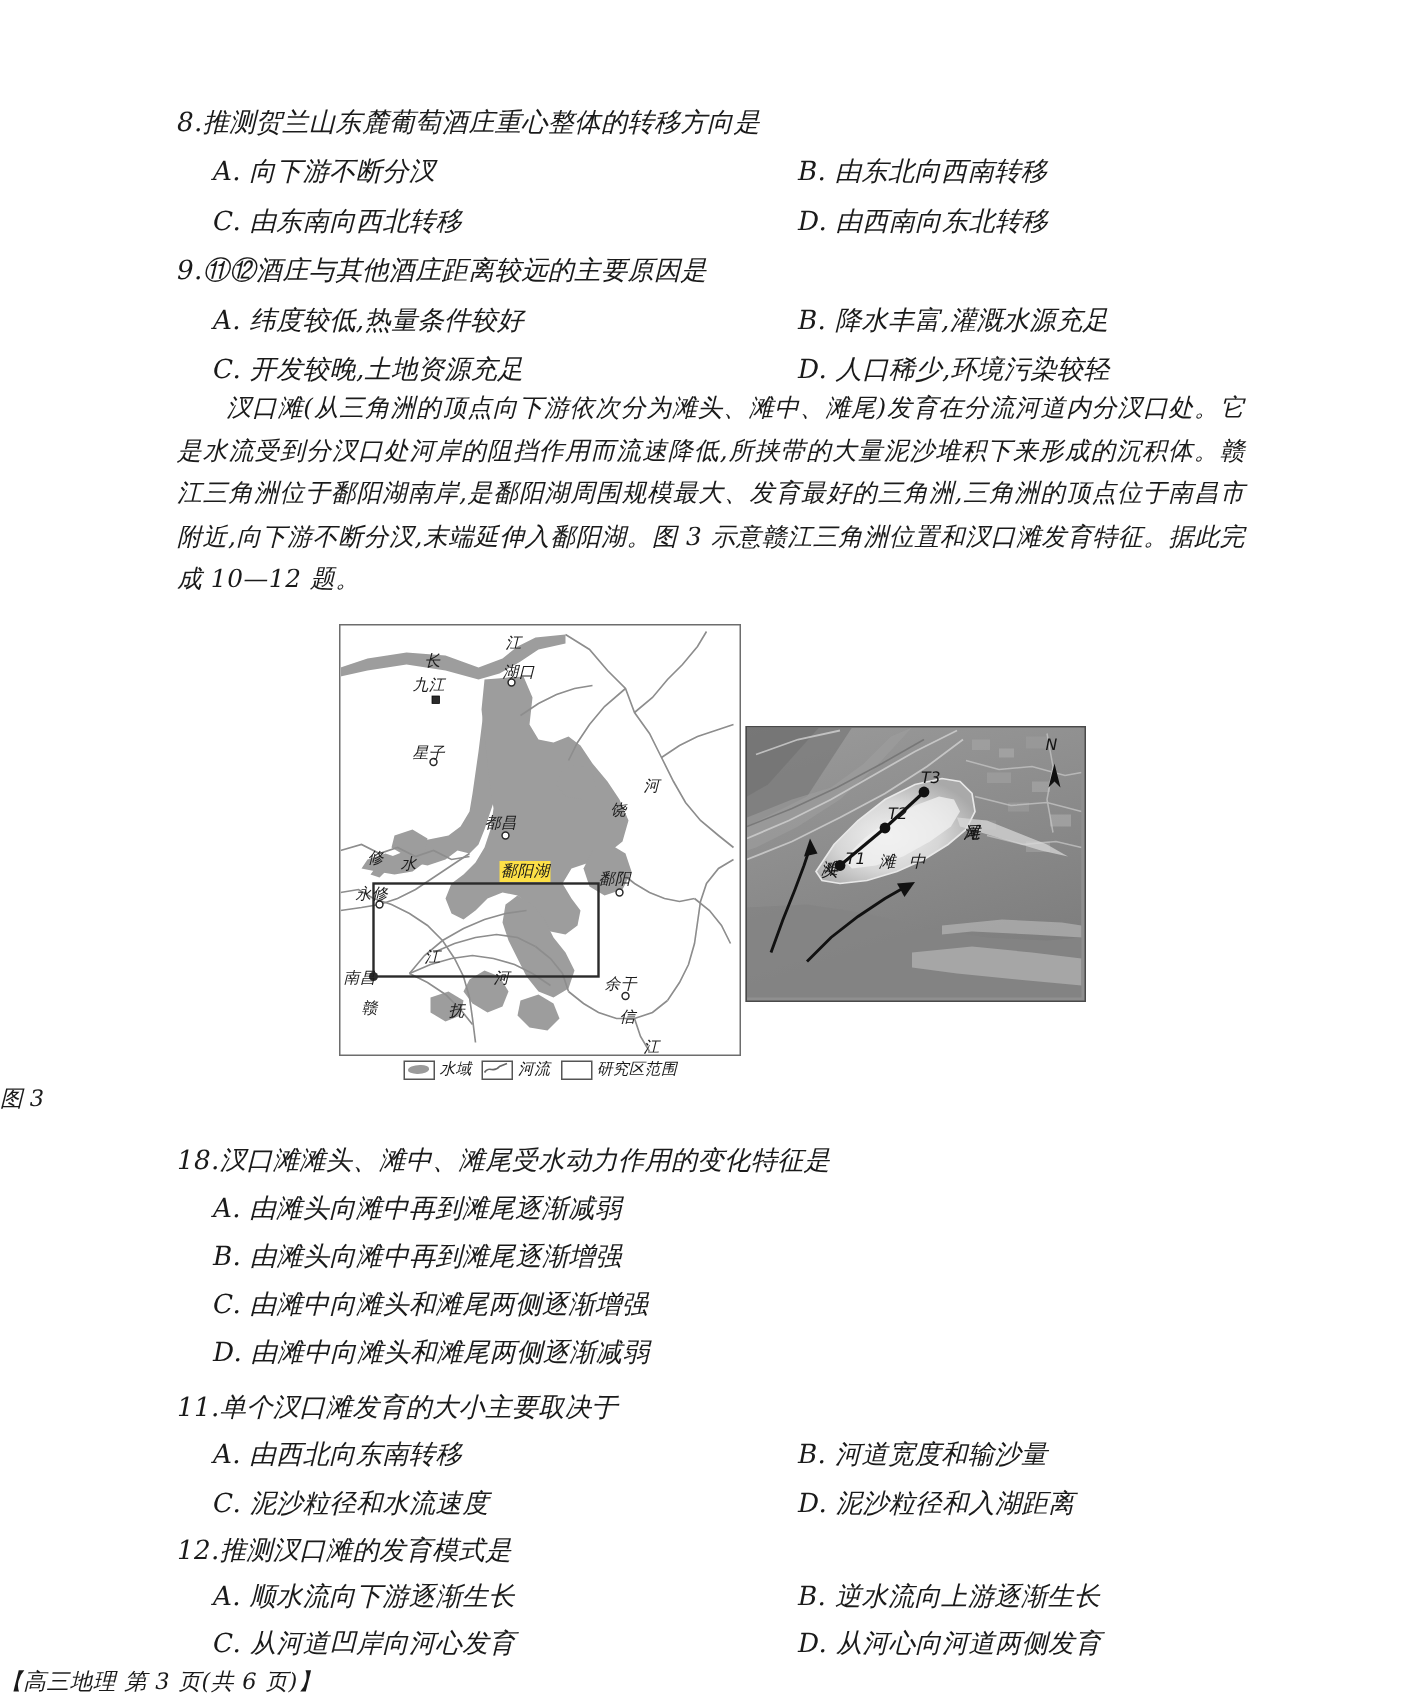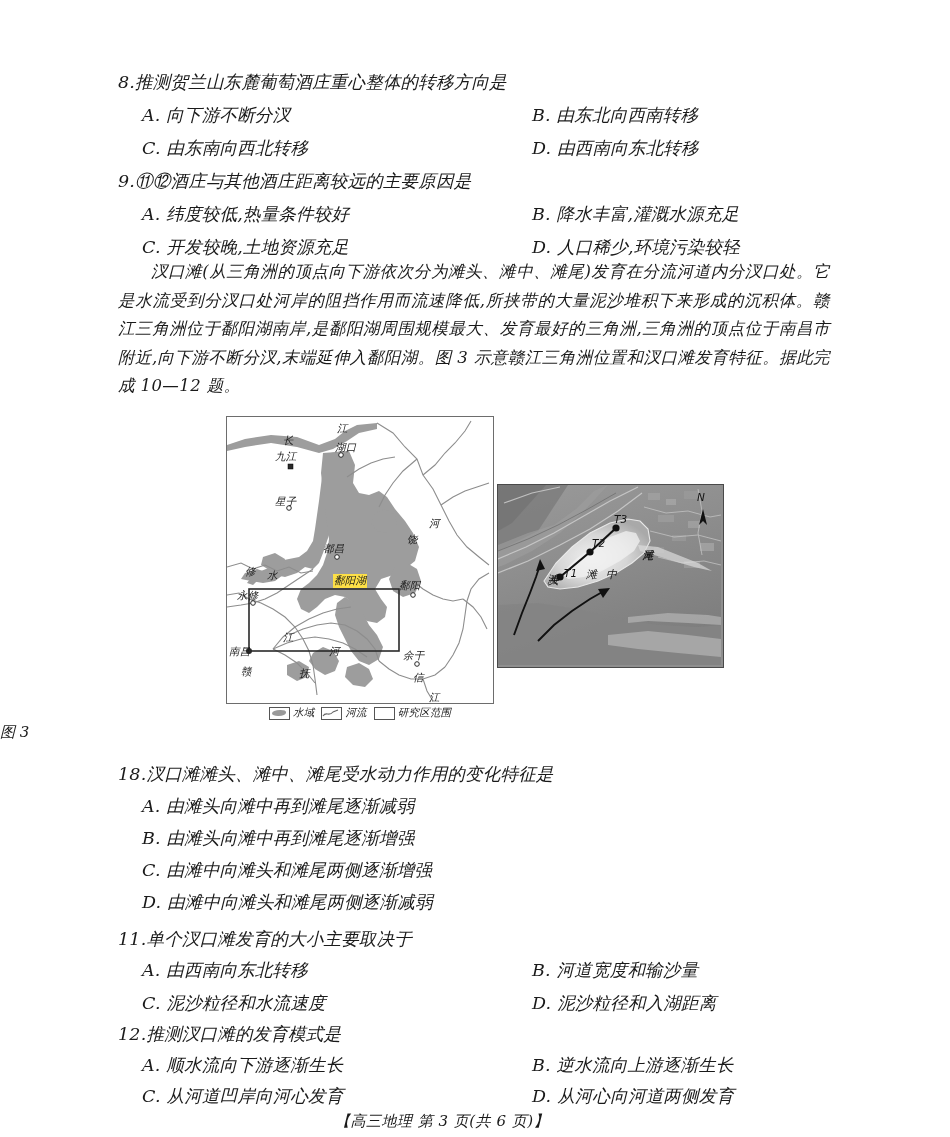--- a/index.html
+++ b/index.html
@@ -115,24 +115,22 @@
     white-space:nowrap;
     font-family:"DejaVu Serif","Liberation Serif",serif;
   }
   .slab.v{ writing-mode:vertical-rl; }
   .slab.lat{ font-family:"DejaVu Sans","Liberation Sans",sans-serif;font-size:10.5px;}
 
   
   .footer{
     position:absolute;
     left:0;top:1096px;width:788px;
-    text-align:center;
     font-size:15px;
     letter-spacing:.5px;
-    padding-left:48px;
   }
 </style>
 </head>
 <body>
 
 <div class="page">
 
   <div class="qline qnum" style="top:56px">8.推测贺兰山东麓葡萄酒庄重心整体的转移方向是</div>
   <div class="qline optL" style="top:89px">A. 向下游不断分汊</div>
   <div class="qline optR" style="top:89px">B. 由东北向西南转移</div>
@@ -350,21 +348,21 @@
 
   <div class="fig-caption">图 3</div>
 
   <div class="qline qnum" style="top:748px">18.汊口滩滩头、滩中、滩尾受水动力作用的变化特征是</div>
   <div class="qline optL" style="top:780px">A. 由滩头向滩中再到滩尾逐渐减弱</div>
   <div class="qline optL" style="top:812px">B. 由滩头向滩中再到滩尾逐渐增强</div>
   <div class="qline optL" style="top:844px">C. 由滩中向滩头和滩尾两侧逐渐增强</div>
   <div class="qline optL" style="top:876px">D. 由滩中向滩头和滩尾两侧逐渐减弱</div>
 
   <div class="qline qnum" style="top:913px">11.单个汊口滩发育的大小主要取决于</div>
-  <div class="qline optL" style="top:944px">A. 由西南向东北转移</div>
+  <div class="qline optL" style="top:944px">A. 由西北向东南转移</div>
   <div class="qline optR" style="top:944px">B. 河道宽度和输沙量</div>
   <div class="qline optL" style="top:977px">C. 泥沙粒径和水流速度</div>
   <div class="qline optR" style="top:977px">D. 泥沙粒径和入湖距离</div>
 
   <div class="qline qnum" style="top:1008px">12.推测汊口滩的发育模式是</div>
   <div class="qline optL" style="top:1039px">A. 顺水流向下游逐渐生长</div>
   <div class="qline optR" style="top:1039px">B. 逆水流向上游逐渐生长</div>
   <div class="qline optL" style="top:1070px">C. 从河道凹岸向河心发育</div>
   <div class="qline optR" style="top:1070px">D. 从河心向河道两侧发育</div>
 

